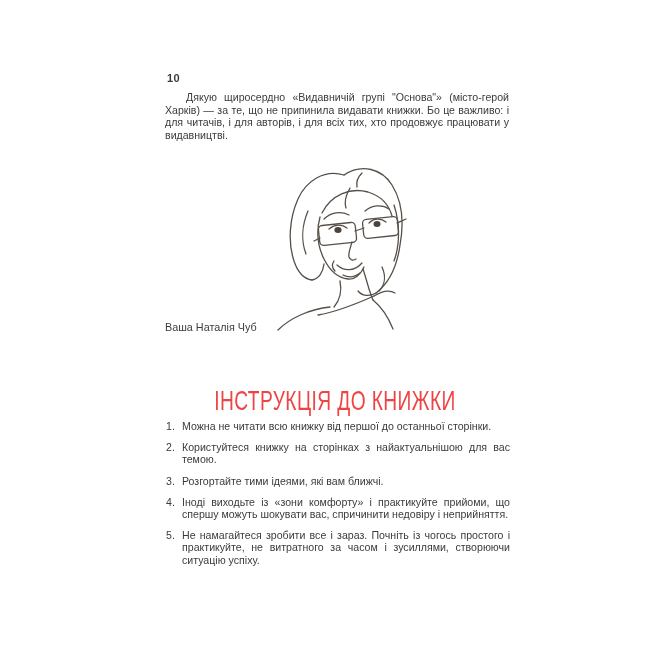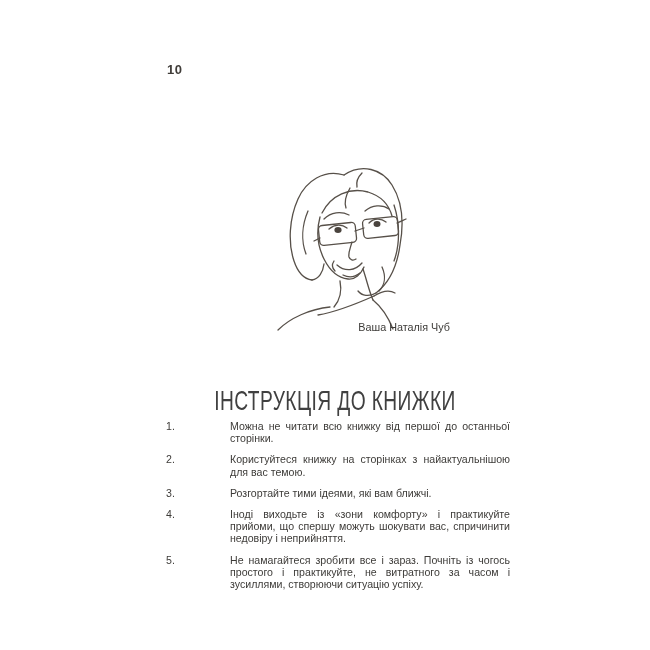--- a/index.html
+++ b/index.html
@@ -8,22 +8,22 @@
     background: #ffffff;
     position: relative;
     overflow: hidden;
     font-family: "Liberation Sans", sans-serif;
     color: #3d3b38;
   }
   .page { position: absolute; inset: 0; background: #ffffff; }
 
   .page-number {
     position: absolute;
-    left: 167px; top: 62px;
-    font-size: 13px;
+    left: 167px; top: 72px;
+    font-size: 11px;
     font-weight: 700;
     letter-spacing: 0.4px;
     color: #403d39;
   }
 
   .intro {
     position: absolute;
     left: 165px; top: 91px;
     width: 344px;
     font-size: 10.6px;
@@ -37,31 +37,30 @@
     position: absolute;
     left: 256px; top: 161px;
     width: 152px; height: 172px;
   }
   .portrait svg { display: block; width: 152px; height: 172px; }
 
   .signature {
     position: absolute;
     left: 165px; top: 321px;
     width: 285px;
-    text-align: right;
     font-size: 10.8px;
     color: #3d3b38;
   }
 
   .heading {
     position: absolute;
     left: 163px; top: 380px;
     width: 343px;
     text-align: center;
-    color: #404040;
+    color: #ef4444;
   }
   .heading .stretch {
     display: inline-block;
     font-size: 24px;
     font-weight: 400;
     letter-spacing: 0.5px;
     white-space: nowrap;
     transform: scale(0.80, 1.14);
     transform-origin: center;
   }
@@ -74,29 +73,30 @@
   }
   .instructions li {
     display: grid;
     grid-template-columns: 16px 1fr;
     margin-bottom: 9px;
     font-size: 10.6px;
     line-height: 12.2px;
     color: #3d3b38;
   }
   .instructions .num { text-align: left; }
-  .instructions .txt { text-align: justify; margin-left: 48px; }
+  .instructions .txt { text-align: justify; }
 </style>
 </head>
 <body>
 
 <div class="page">
 
   <div class="page-number">10</div>
 
+  <p class="intro">Дякую щиросердно «Видавничій групі "Основа"» (місто-герой Харків) — за те, що не припинила видавати книжки. Бо це важливо: і для читачів, і для авторів, і для всіх тих, хто продовжує працювати у видавництві.</p>
 
   <figure class="portrait">
     <svg viewBox="0 0 152 172" fill="none" stroke="#575049" stroke-width="1.3" stroke-linecap="round" stroke-linejoin="round">
 
       <path d="M88,14 C106,2 126,8 136,24 C146,40 148,62 144,84 C141,106 133,122 120,132"></path>
       <path d="M88,14 C68,8 50,20 42,38 C33,58 32,82 38,100 C42,112 48,118 56,119"></path>
       <path d="M56,119 C63,118 67,111 68,103"></path>
       <path d="M120,132 C113,136 106,135 102,130"></path>
 
       <path d="M66,52 C75,34 94,26 112,31 C125,35 133,44 136,55"></path>

